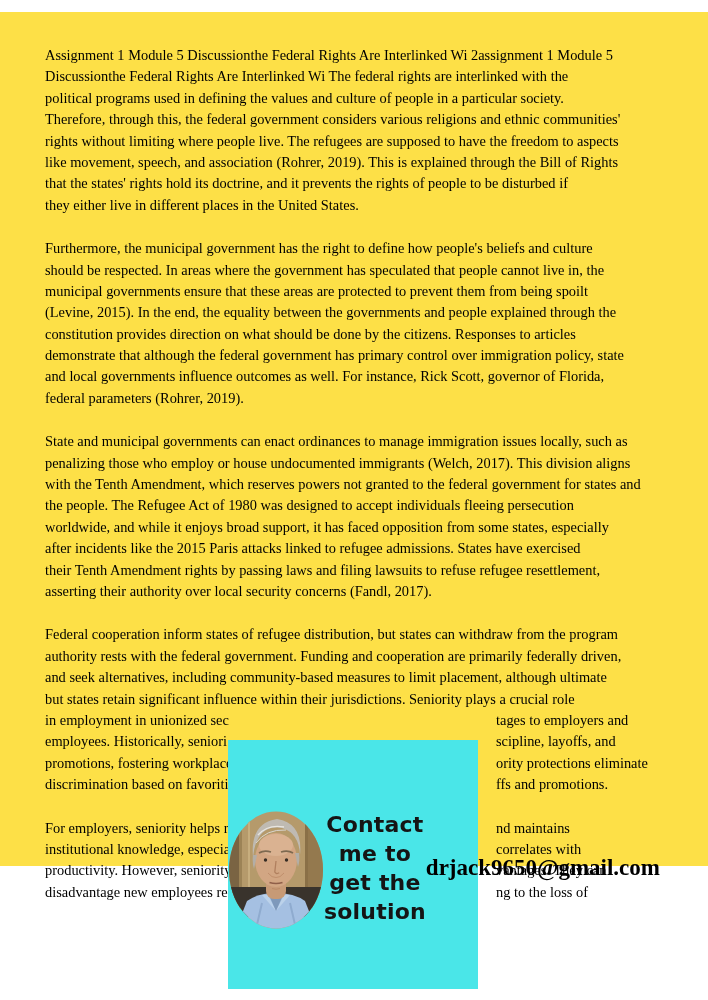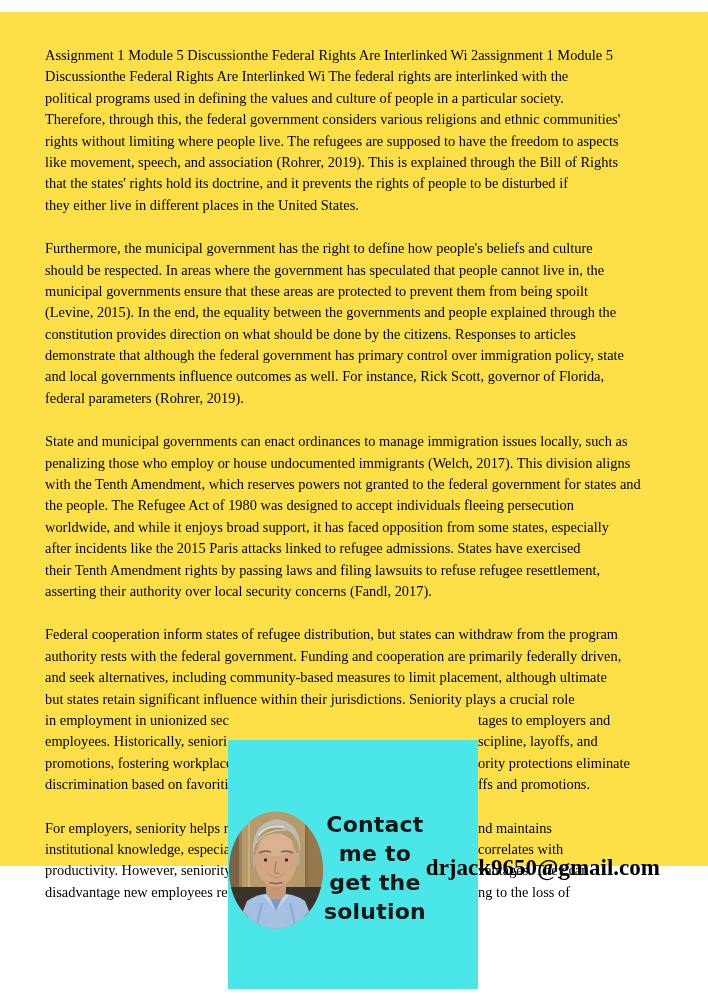--- a/index.html
+++ b/index.html
@@ -3,21 +3,21 @@
 <meta charset="utf-8">
 <style>
   html,body{margin:0;padding:0;}
   body{width:708px;height:1000px;background:#ffffff;overflow:hidden;position:relative;
        font-family:"Liberation Serif",serif;}
   .page{position:absolute;left:0;top:0;width:708px;height:854px;background:#fde047;margin-top:12px;}
   .doc{position:absolute;left:45px;top:33px;width:600px;color:#000;
        font-family:"Liberation Serif",serif;font-size:14.4px;line-height:21.4px;}
   .para{margin:0 0 22px 0;}
   .line{white-space:nowrap;position:relative;height:21.4px;}
-  .fr{position:absolute;left:433px;top:0;}
+  .fr{position:absolute;left:451px;top:0;}
   
   .overlay{position:absolute;left:228px;top:728px;width:250px;height:249px;
            background:#4AE6E8;display:flex;flex-direction:row;align-items:center;
            box-sizing:border-box;}
   .avatar{margin-top:10px;flex:0 0 auto;}
   .contact{font-family:"DejaVu Sans",sans-serif;font-weight:bold;font-size:22px;
            line-height:29px;color:#151515;text-align:center;margin-top:7px;letter-spacing:.2px;}
   .email{font-family:"Liberation Serif",serif;font-weight:bold;font-size:23px;
          color:#000;margin-top:7px;}
 </style>

